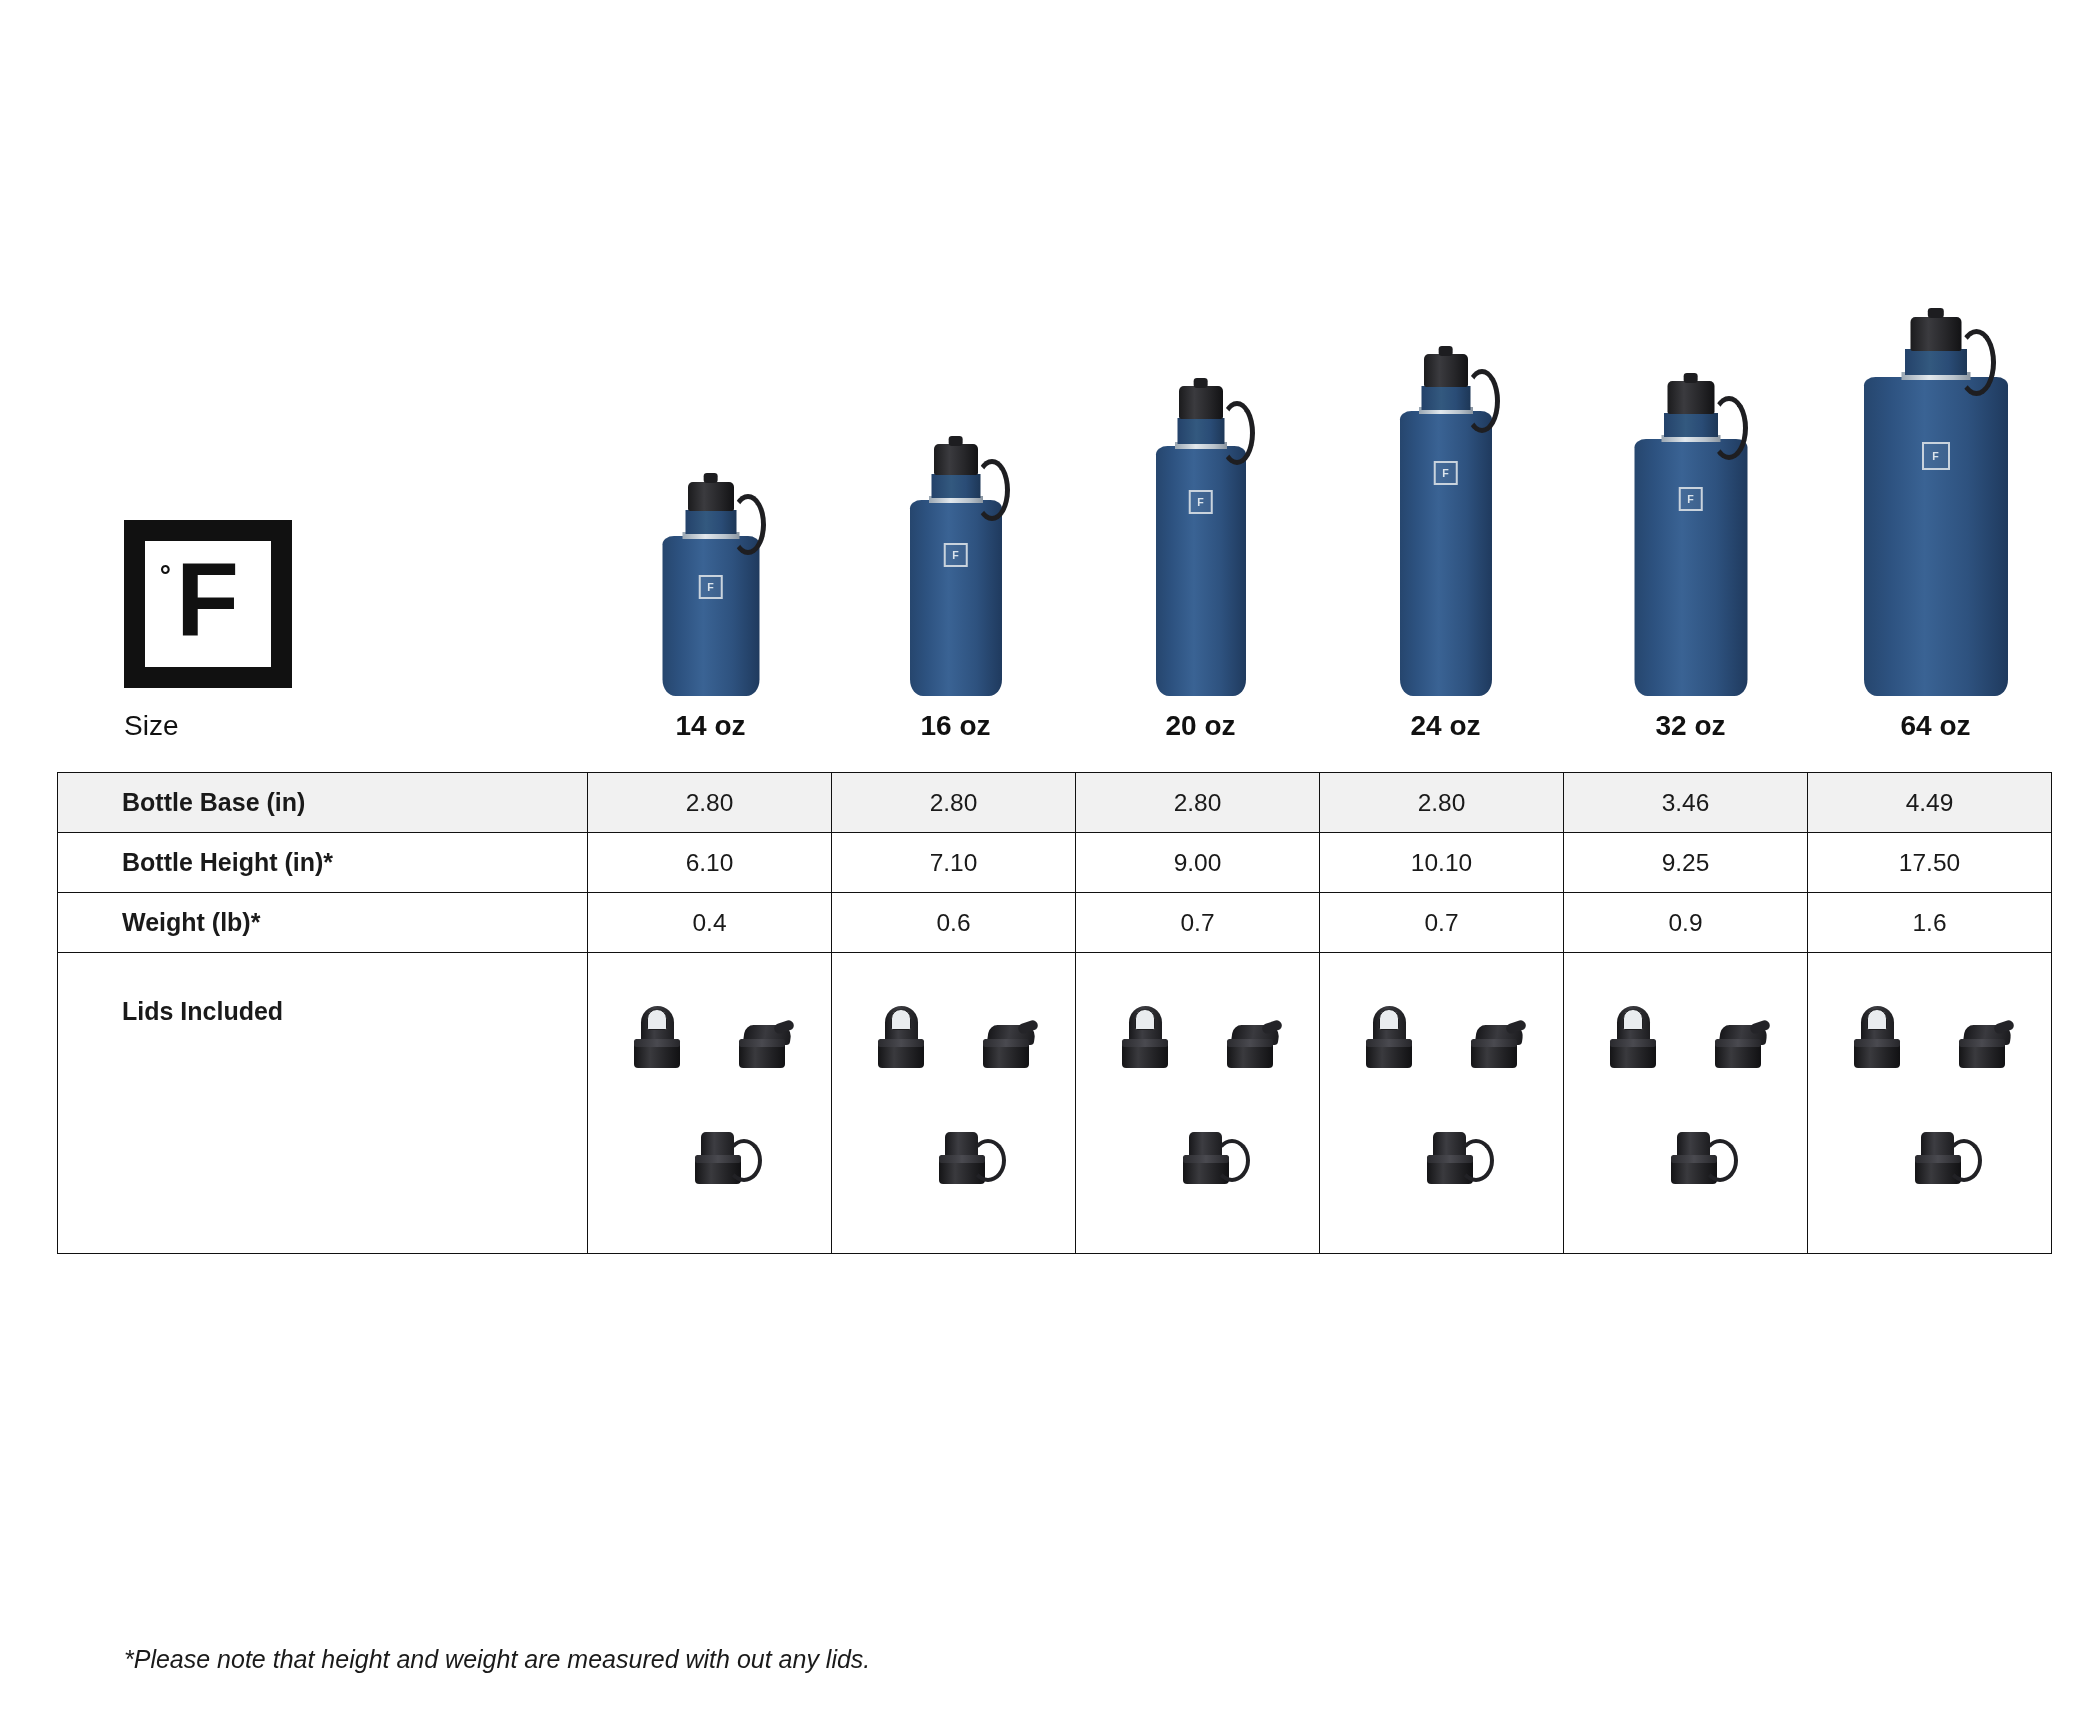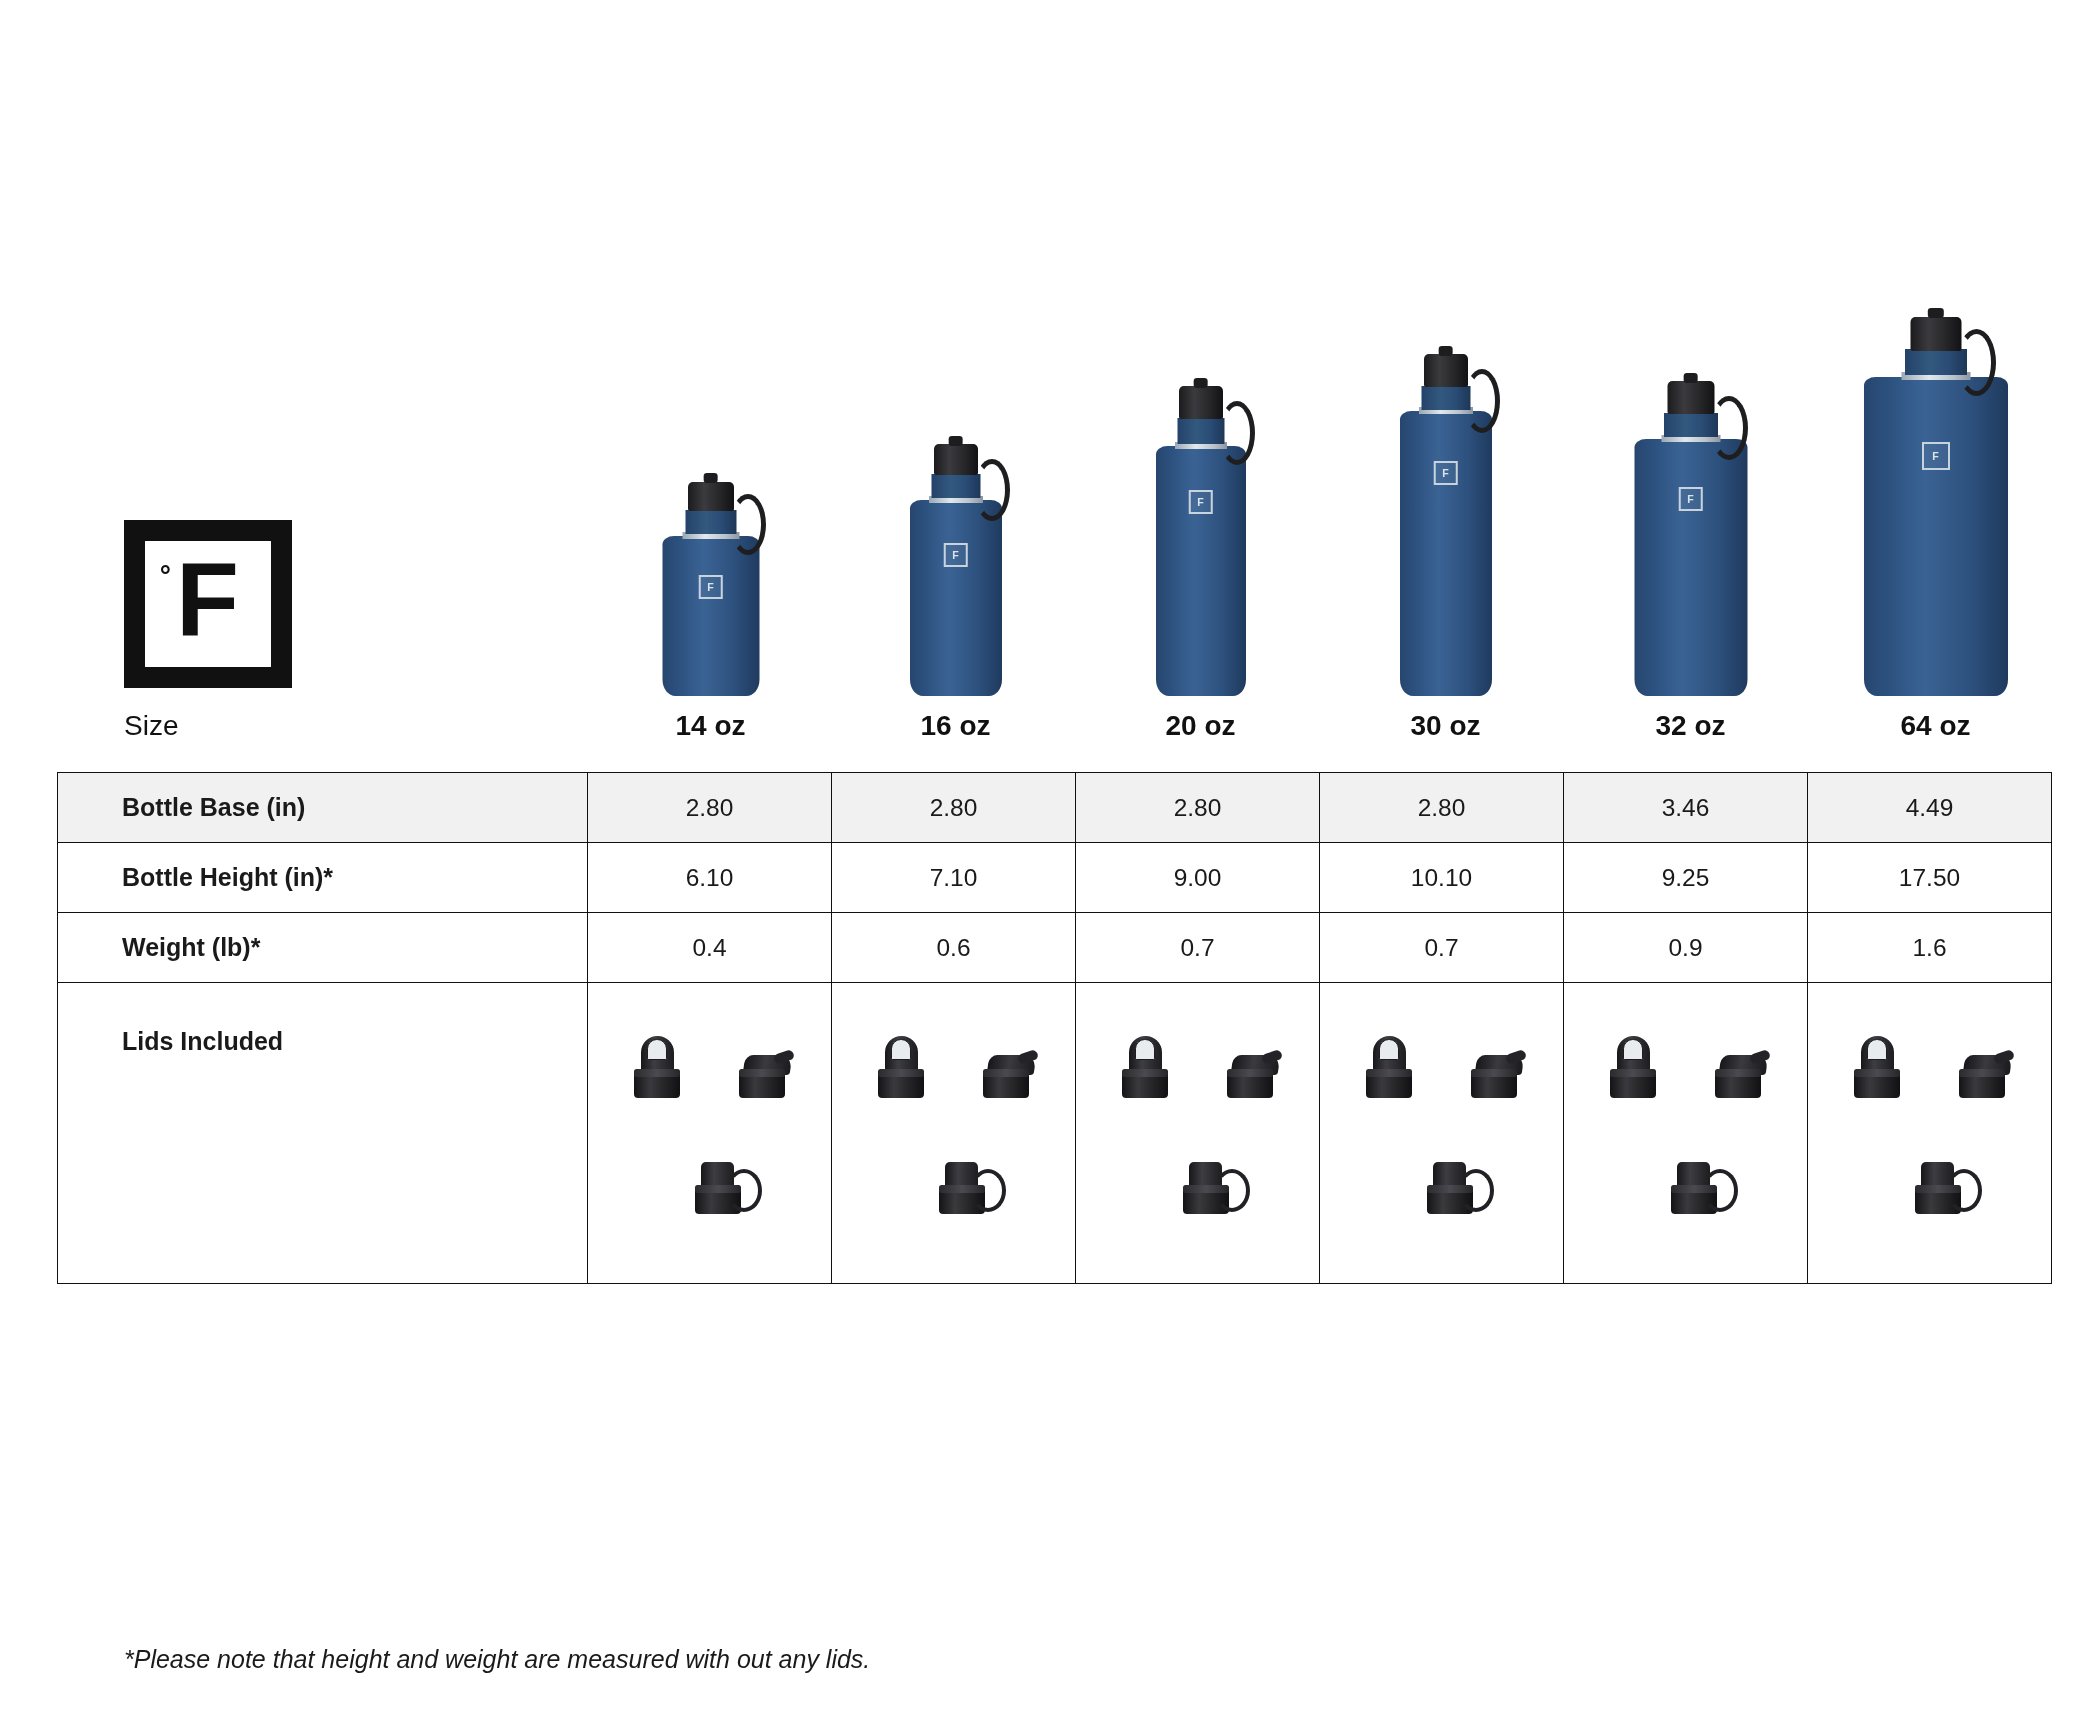--- a/index.html
+++ b/index.html
@@ -165,21 +165,21 @@
   table.spec {
     position: absolute;
     left: 57px;
     top: 772px;
     width: 1995px;
     border-collapse: collapse;
     table-layout: fixed;
   }
   table.spec td {
     border: 1.6px solid #111111;
-    height: 70px;
+    height: 60px;
     font-size: 24.5px;
     text-align: center;
     vertical-align: middle;
     color: #1a1a1a;
   }
   table.spec td.rowhead {
     text-align: left;
     padding-left: 64px;
     font-weight: bold;
     font-size: 25px;
@@ -391,21 +391,21 @@
       </div>
 
     </div>
   </div>
 
   <div class="size-label">Size</div>
   <div class="size-headers">
     <div>14 oz</div>
     <div>16 oz</div>
     <div>20 oz</div>
-    <div>30 oz</div>
+    <div>24 oz</div>
     <div>32 oz</div>
     <div>64 oz</div>
   </div>
 
   <table class="spec">
     <colgroup>
       <col class="c-label">
         <col class="c-val">
         <col class="c-val">
         <col class="c-val">

